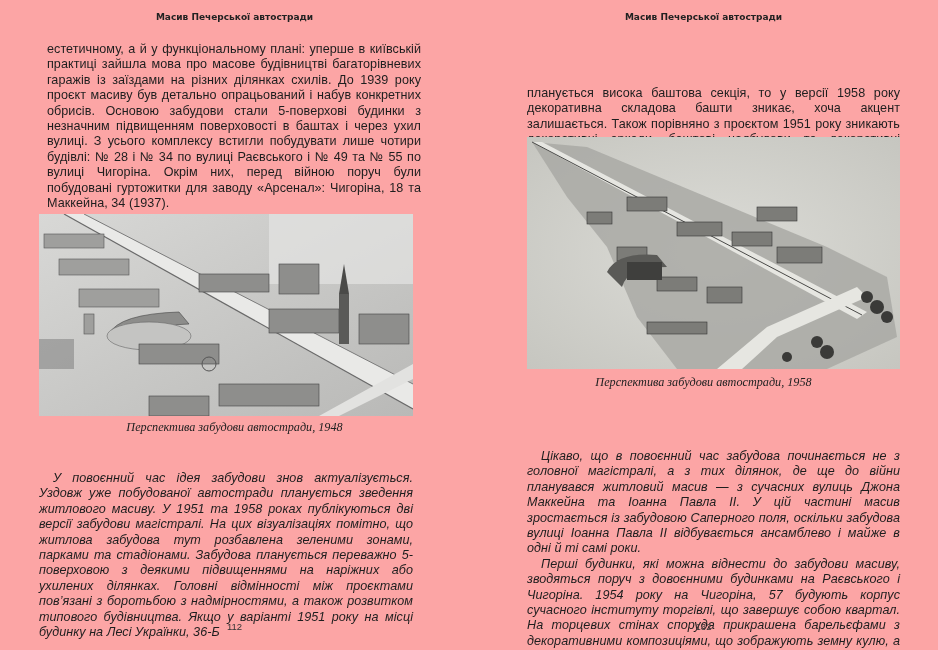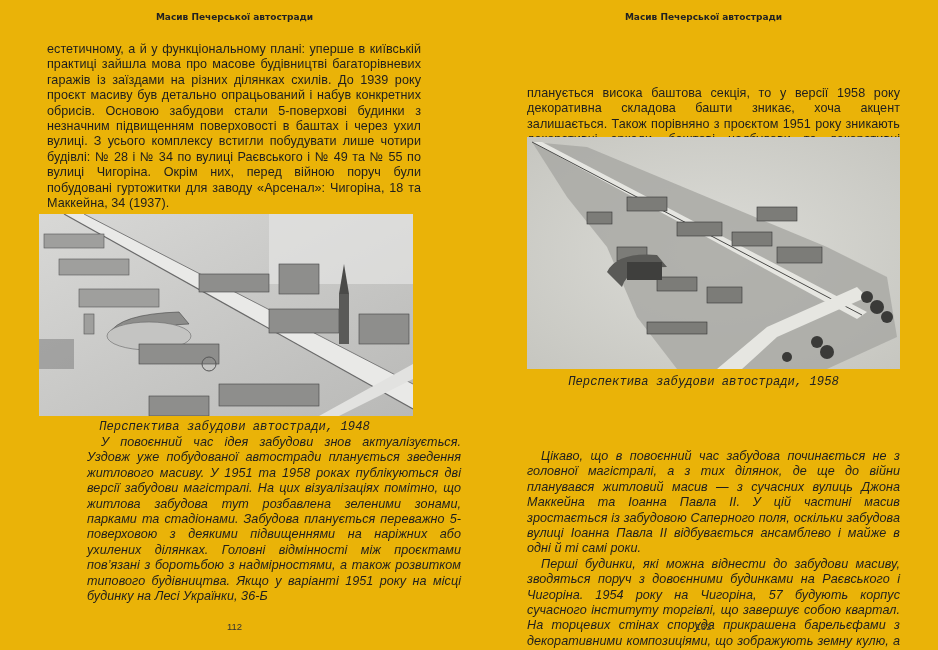--- a/index.html
+++ b/index.html
@@ -5,21 +5,21 @@
   html, body { margin: 0; padding: 0; }
   body {
     width: 938px; height: 650px; overflow: hidden;
     background: #fdfdfd;
     position: relative;
     font-family: "Liberation Sans", sans-serif;
     color: #1d1d1d;
   }
   .page {
     position: absolute; top: 0; height: 650px; width: 469px;
-    background: #eab308;
+    background: #fca5a5;
   }
   .page.left { left: 0; }
   .page.right { left: 469px; }
   .running-head {
     position: absolute; top: 12px; left: 0; width: 100%;
     text-align: center; font-size: 9px; font-weight: bold; color: #222;
     font-family: "DejaVu Sans", sans-serif;
   }
   .body-text {
     position: absolute;
@@ -31,21 +31,21 @@
   .left .body-text { left: 39px; width: 374px; }
   .right .body-text { left: 58px; width: 373px; margin-top: 44px; }
   .body-text p { margin: 0; }
   .body-text p.indent { text-indent: 14px; font-style: italic; }
   .figure {
     position: absolute; overflow: hidden;
     background: #cfcfcd;
   }
   .caption {
     position: absolute; text-align: center; width: 100%;
-    font-family: Liberation Mono, monospace; font-style: italic;
+    font-family: Liberation Serif, serif; font-style: italic;
     font-size: 12.2px; color: #222; left: 0;
   }
   .folio {
     position: absolute; top: 621px; width: 100%; text-align: center;
     font-size: 9.5px; color: #333; left: 0;
   }
   svg { display: block; }
 </style>
 </head>
 <body>
@@ -97,21 +97,21 @@
       <rect x="300" y="80" width="10" height="50" fill="#5a5a58"></rect>
       <polygon points="300,80 305,50 310,80" fill="#4a4a48"></polygon>
 
       <circle cx="170" cy="150" r="7" fill="none" stroke="#555" stroke-width="1"></circle>
 
       <rect x="0" y="125" width="35" height="30" fill="#777" opacity="0.5"></rect>
     </svg>
   </div>
   <div class="caption" style="top:420px; left:0;">Перспектива забудови автостради, 1948</div>
 
-  <div class="body-text" style="top:435px;margin-left:48px;">
+  <div class="body-text" style="top:471px;">
     <p class="indent">У повоєнний час ідея забудови знов актуалізується. Уздовж уже побудованої автостради планується зведення житлового масиву. У 1951 та 1958 роках публікуються дві версії забудови магістралі. На цих візуалізаціях помітно, що житлова забудова тут розбавлена зеленими зонами, парками та стадіонами. Забудова планується переважно 5-поверховою з деякими підвищеннями на наріжних або ухилених ділянках. Головні відмінності між проєктами пов’язані з боротьбою з надмірностями, а також розвитком типового будівництва. Якщо у варіанті 1951 року на місці будинку на Лесі Українки, 36-Б</p>
   </div>
 
   <div class="folio">112</div>
 </div>
 
 <div class="page right">
   <div class="running-head">Масив Печерської автостради</div>
 
   <div class="body-text" style="top:42px;">

